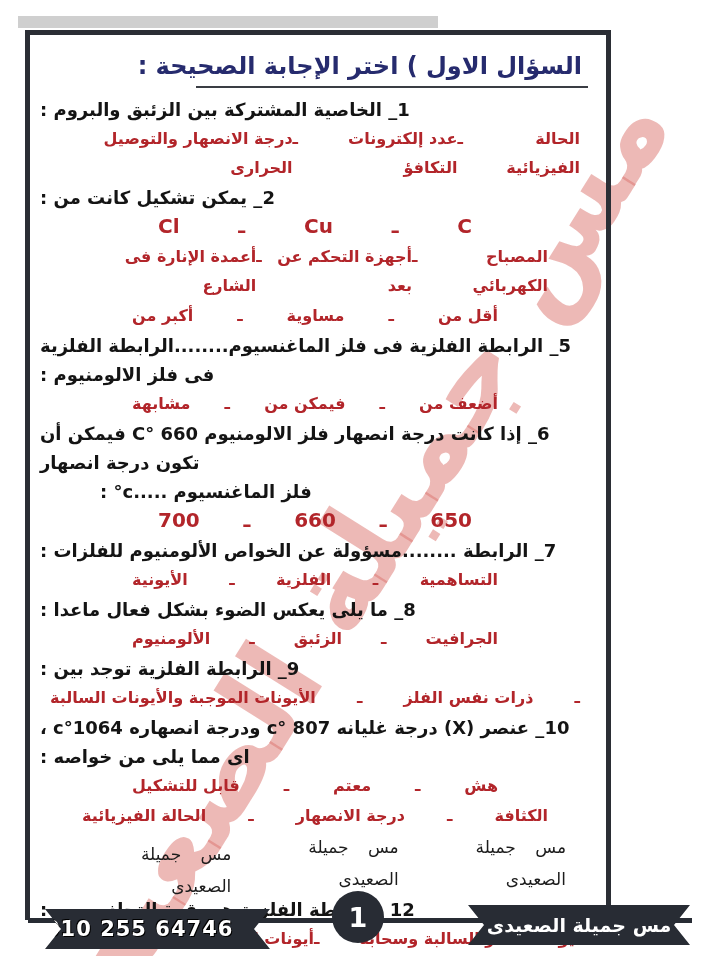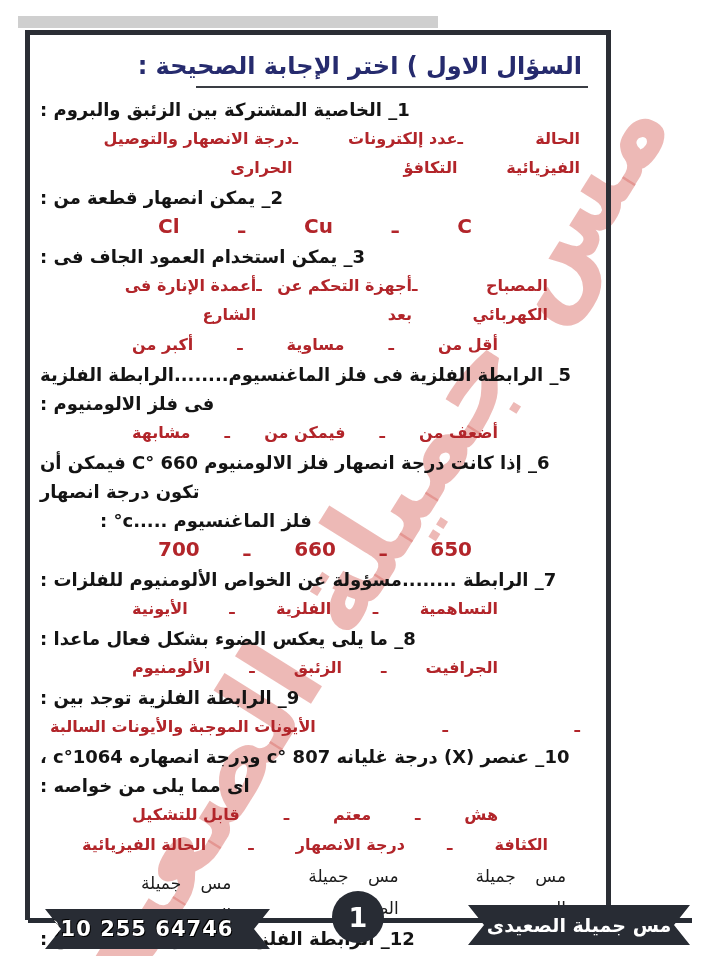--- a/index.html
+++ b/index.html
@@ -91,31 +91,30 @@
           <div class="q-line">1_ الخاصية المشتركة بين الزئبق والبروم :</div>
           <div class="opt-row wide">
             <span class="opt">الحالة الفيزيائية</span>
             <span class="sep">ـ</span>
             <span class="opt">عدد إلكترونات التكافؤ</span>
             <span class="sep">ـ</span>
             <span class="opt">درجة الانصهار والتوصيل الحرارى</span>
           </div>
         </div>
         <div class="q-block">
-          <div class="q-line">2_ يمكن انصهار قطعة من :</div>
+          <div class="q-line">2_ يمكن تشكيل كانت من :</div>
           <div class="opt-row latin">
             <span class="opt">C</span>
             <span class="sep">ـ</span>
             <span class="opt">Cu</span>
             <span class="sep">ـ</span>
             <span class="opt">Cl</span>
           </div>
         </div>
         <div class="q-block">
-          <div class="q-line">3_ يمكن استخدام العمود الجاف فى :</div>
           <div class="opt-row mid">
             <span class="opt">المصباح الكهربائي</span>
             <span class="sep">ـ</span>
             <span class="opt">أجهزة التحكم عن بعد</span>
             <span class="sep">ـ</span>
             <span class="opt">أعمدة الإنارة فى الشارع</span>
           </div>
         </div>
         <div class="q-block">
           <div class="opt-row narrow">
@@ -164,20 +163,21 @@
             <span class="sep">ـ</span>
             <span class="opt">الزئبق</span>
             <span class="sep">ـ</span>
             <span class="opt">الألومنيوم</span>
           </div>
         </div>
         <div class="q-block">
           <div class="q-line">9_ الرابطة الفلزية توجد بين :</div>
           <div class="opt-row wide">
             <span class="sep">ـ</span>
+            <span class="opt">ذرات نفس الفلز</span>
             <span class="sep">ـ</span>
             <span class="opt">الأيونات الموجبة والأيونات السالبة</span>
           </div>
         </div>
         <div class="q-block">
           <div class="q-line">10_ عنصر (X) درجة غليانه c° 807  ودرجة انصهاره c°1064 ، اى مما يلى من خواصه  :</div>
           <div class="opt-row narrow">
             <span class="opt">هش</span>
             <span class="sep">ـ</span>
             <span class="opt">معتم</span>

